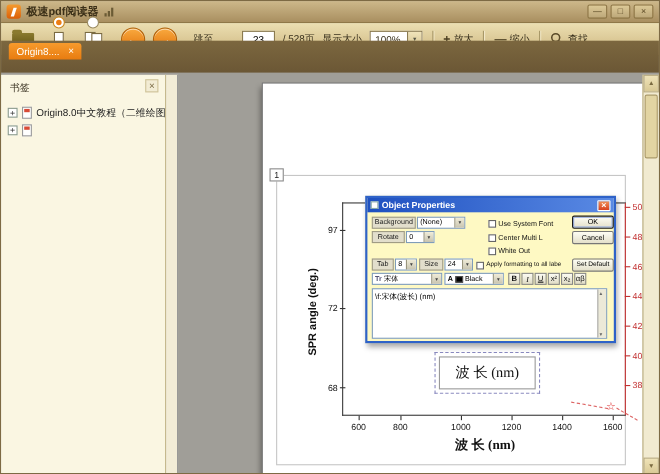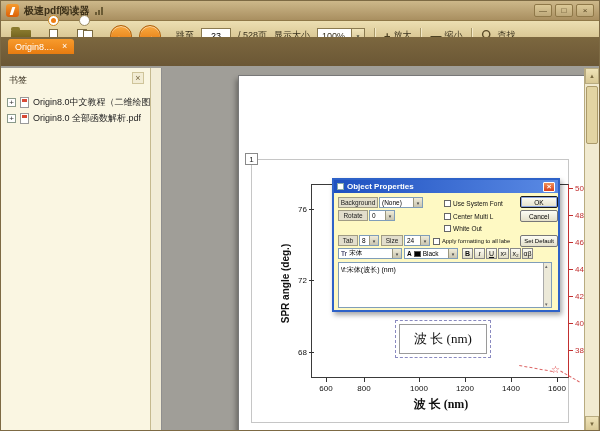--- a/index.html
+++ b/index.html
@@ -40,21 +40,21 @@
     background:#fff; border:1px solid #7a6a40; top:0; }
   .pi-double::before { left:0; } .pi-double::after { left:6px; top:1px; }
   .nav-btn { width:22px; height:22px; border-radius:50%; border:1px solid #b05f06; color:#fff; font-weight:bold;
     font-size:12px; display:flex; align-items:center; justify-content:center;
     background:linear-gradient(#f9a93f,#e0730a); box-shadow:inset 0 1px 0 rgba(255,255,255,.55); }
   .nav-btn.back { margin-left:10px; }
   .nav-btn.back::before { content:"←"; } .nav-btn.fwd::before { content:"→"; }
   .lbl { white-space:nowrap; }
   .jump-lbl { margin-left:8px; }
   .page-input { width:30px; height:16px; border:1px solid #8a7a50; background:#fff; font-size:9px;
-    text-align:center; font-family:inherit; }
+    text-align:center; font-family:inherit;margin-left:19px; }
   .zoom-select { width:48px; height:16px; background:#fff; border:1px solid #8a7a50; display:flex;
     align-items:center; font-size:9px; }
   .zoom-select .zs-val { flex:1; padding-left:4px; }
   .zoom-select .zs-dd { width:13px; height:100%; background:linear-gradient(#f0e4ba,#d4c290);
     border-left:1px solid #8a7a50; font-size:5px; display:flex; align-items:center; justify-content:center; color:#554; }
   .sep { width:1px; height:16px; background:#a89868; box-shadow:1px 0 0 #f2e8c8; margin:0 2px; }
   .zoom-btn { display:flex; align-items:center; gap:3px; }
   .glyph-plus,.glyph-minus { font-weight:bold; font-size:11px; color:#4a3e20; }
   .find-btn { display:flex; align-items:flex-end; gap:3px; }
 
@@ -231,36 +231,35 @@
     </div>
     <div class="tree">
       <div class="tree-item">
         <span class="expander">+</span>
         <span class="doc-icon"></span>
         <span class="tree-label">Origin8.0中文教程（二维绘图，带</span>
       </div>
       <div class="tree-item">
         <span class="expander">+</span>
         <span class="doc-icon"></span>
-        <span class="tree-label">Origin8.0 全部函数解析.pdf</span>
       </div>
     </div>
   </div>
   <div class="splitter"></div>
 
   <div class="main">
     <div class="page">
 
       <div class="badge1">1</div>
       <div class="layer-frame"></div>
 
       <div class="axes"></div>
       <div class="ylab">SPR angle (deg.)</div>
 
-      <span class="ltick" style="top:129px">76</span>
+      <span class="ltick" style="top:129px">97</span>
       <span class="ltick" style="top:200px">72</span>
       <span class="ltick" style="top:272px">68</span>
 
       <span class="rtick" style="top:108px">50</span>
       <span class="rtick" style="top:135px">48</span>
       <span class="rtick" style="top:162px">46</span>
       <span class="rtick" style="top:189px">44</span>
       <span class="rtick" style="top:216px">42</span>
       <span class="rtick" style="top:243px">40</span>
       <span class="rtick" style="top:270px">38</span>

